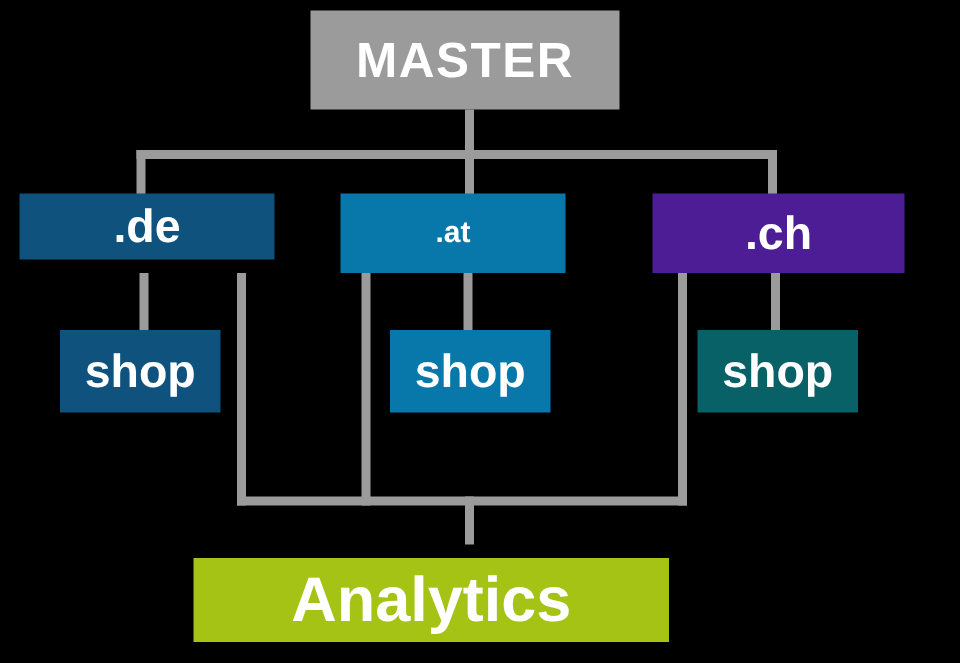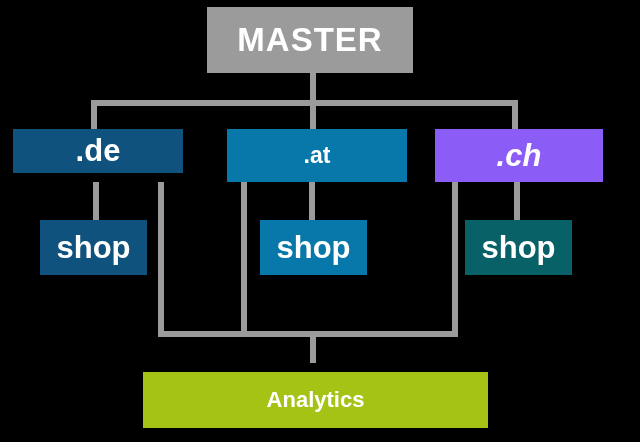--- a/index.html
+++ b/index.html
@@ -19,26 +19,26 @@
     display: flex;
     align-items: center;
     justify-content: center;
     color: #ffffff;
     font-weight: 700;
     box-sizing: border-box;
     user-select: none;
   }
   .node-master    { left:207px; top:7px;   width:206px; height:66px; font-size:33px; letter-spacing:1px; }
   .node-de        { left:13px;  top:129px; width:170px; height:44px; font-size:31px; }
-  .node-at        { left:227px; top:129px; width:180px; height:53px; font-size:23px; }
+  .node-at        { left:227px; top:129px; width:150px; height:53px; font-size:20px; }
   .node-ch        { left:435px; top:129px; width:168px; height:53px; font-size:31px; }
   .node-shop-de   { left:40px;  top:220px; width:107px; height:55px; font-size:31px; }
   .node-shop-at   { left:260px; top:220px; width:107px; height:55px; font-size:31px; }
   .node-shop-ch   { left:465px; top:220px; width:107px; height:55px; font-size:31px; }
-  .node-analytics { left:143px; top:372px; width:345px; height:56px; font-size:22px; }
+  .node-analytics { left:129px; top:372px; width:317px; height:56px; font-size:42px; }
   .line {
     position: absolute;
   }
   
   .l-master-drop   { left:310px; top:73px;  width:6px;   height:57px; }
   .l-top-h         { left:91px;  top:100px; width:427px; height:6px; }
   .l-top-left-drop { left:91px;  top:100px; width:6px;   height:30px; }
   .l-top-right-drop{ left:512px; top:100px; width:6px;   height:30px; }
   
   .l-de-shop { left:93px;  top:182px; width:6px; height:38px; }
@@ -74,21 +74,21 @@
   </div>
 
   <div class="node node-de" style="background: rgb(14, 82, 125);">
     <span>.de</span>
   </div>
 
   <div class="node node-at" style="background: rgb(8, 120, 170);">
     <span>.at</span>
   </div>
 
-  <div class="node node-ch" style="background: #8b5cf6; font-style: italic;">
+  <div class="node node-ch" style="background: #4c1d95;">
     <span>.ch</span>
   </div>
 
   <div class="node node-shop-de" style="background: rgb(14, 82, 125);">
     <span>shop</span>
   </div>
 
   <div class="node node-shop-at" style="background: rgb(8, 120, 170);">
     <span>shop</span>
   </div>

